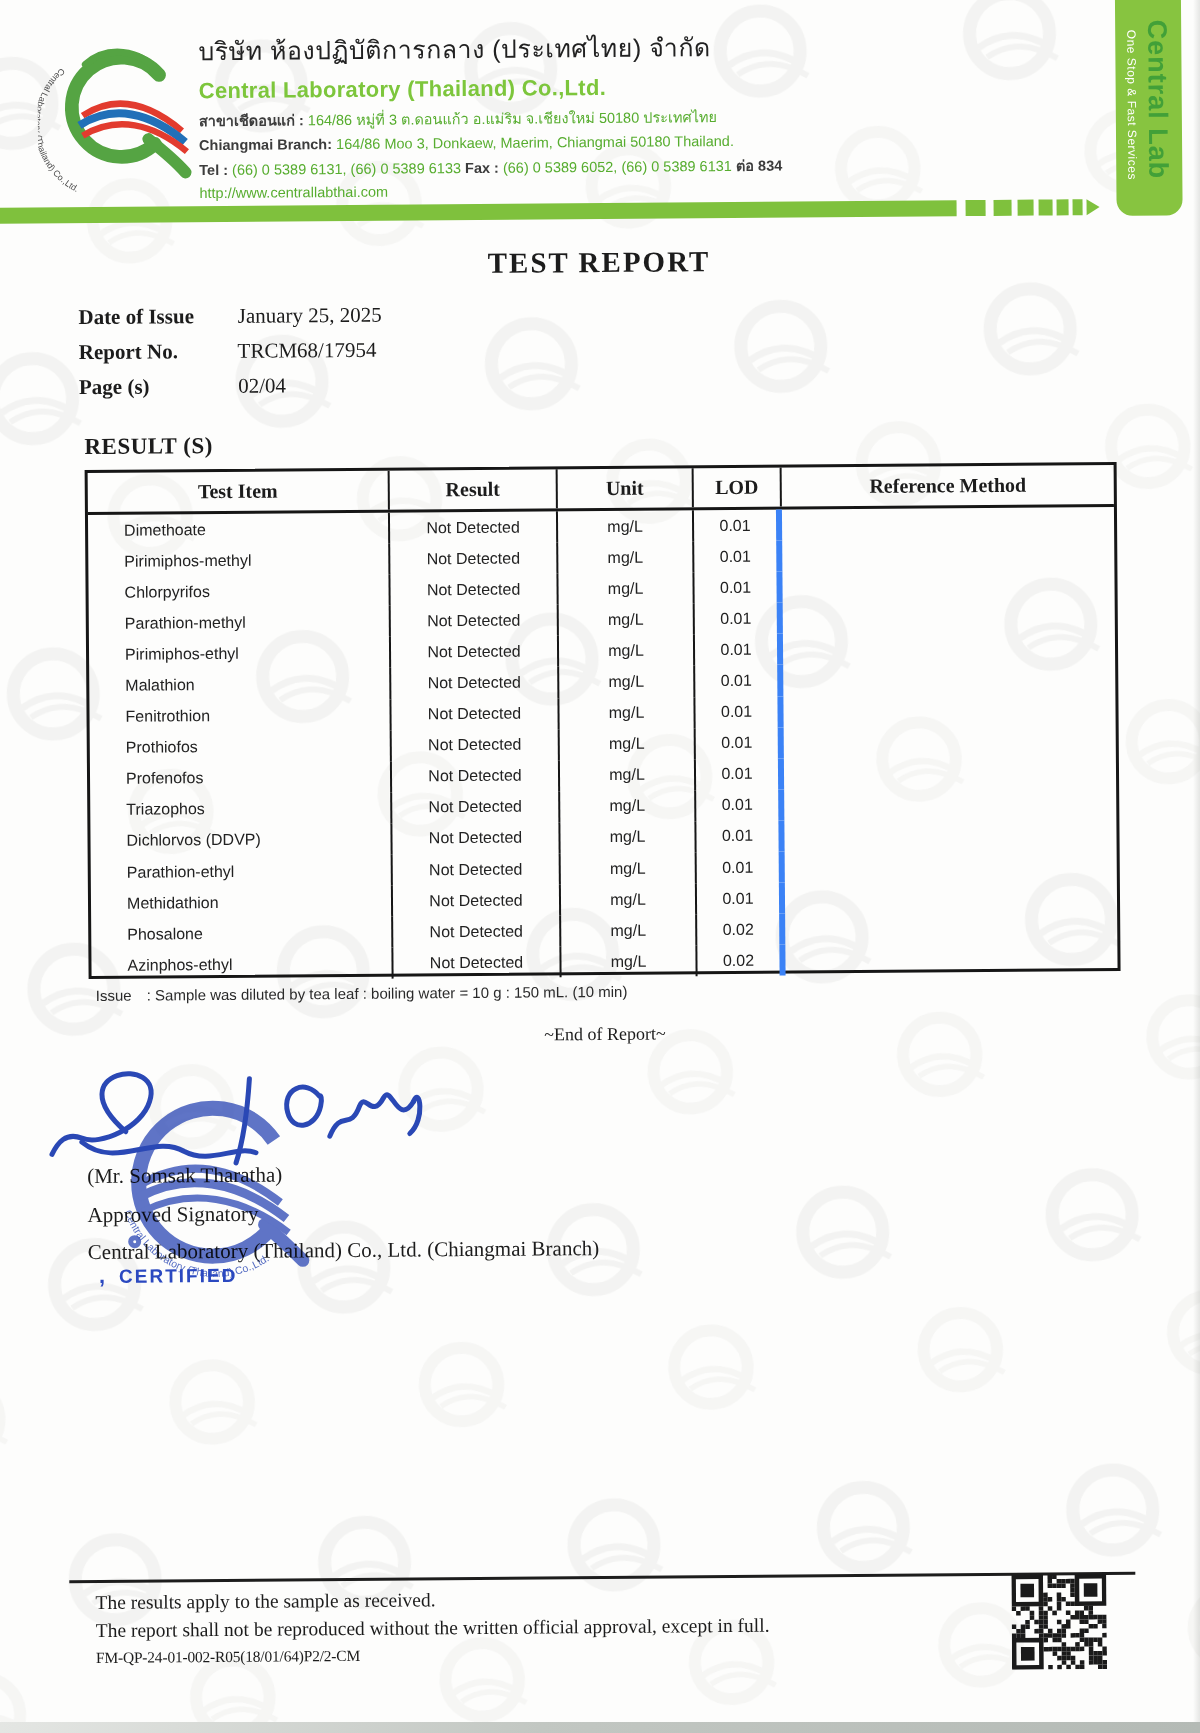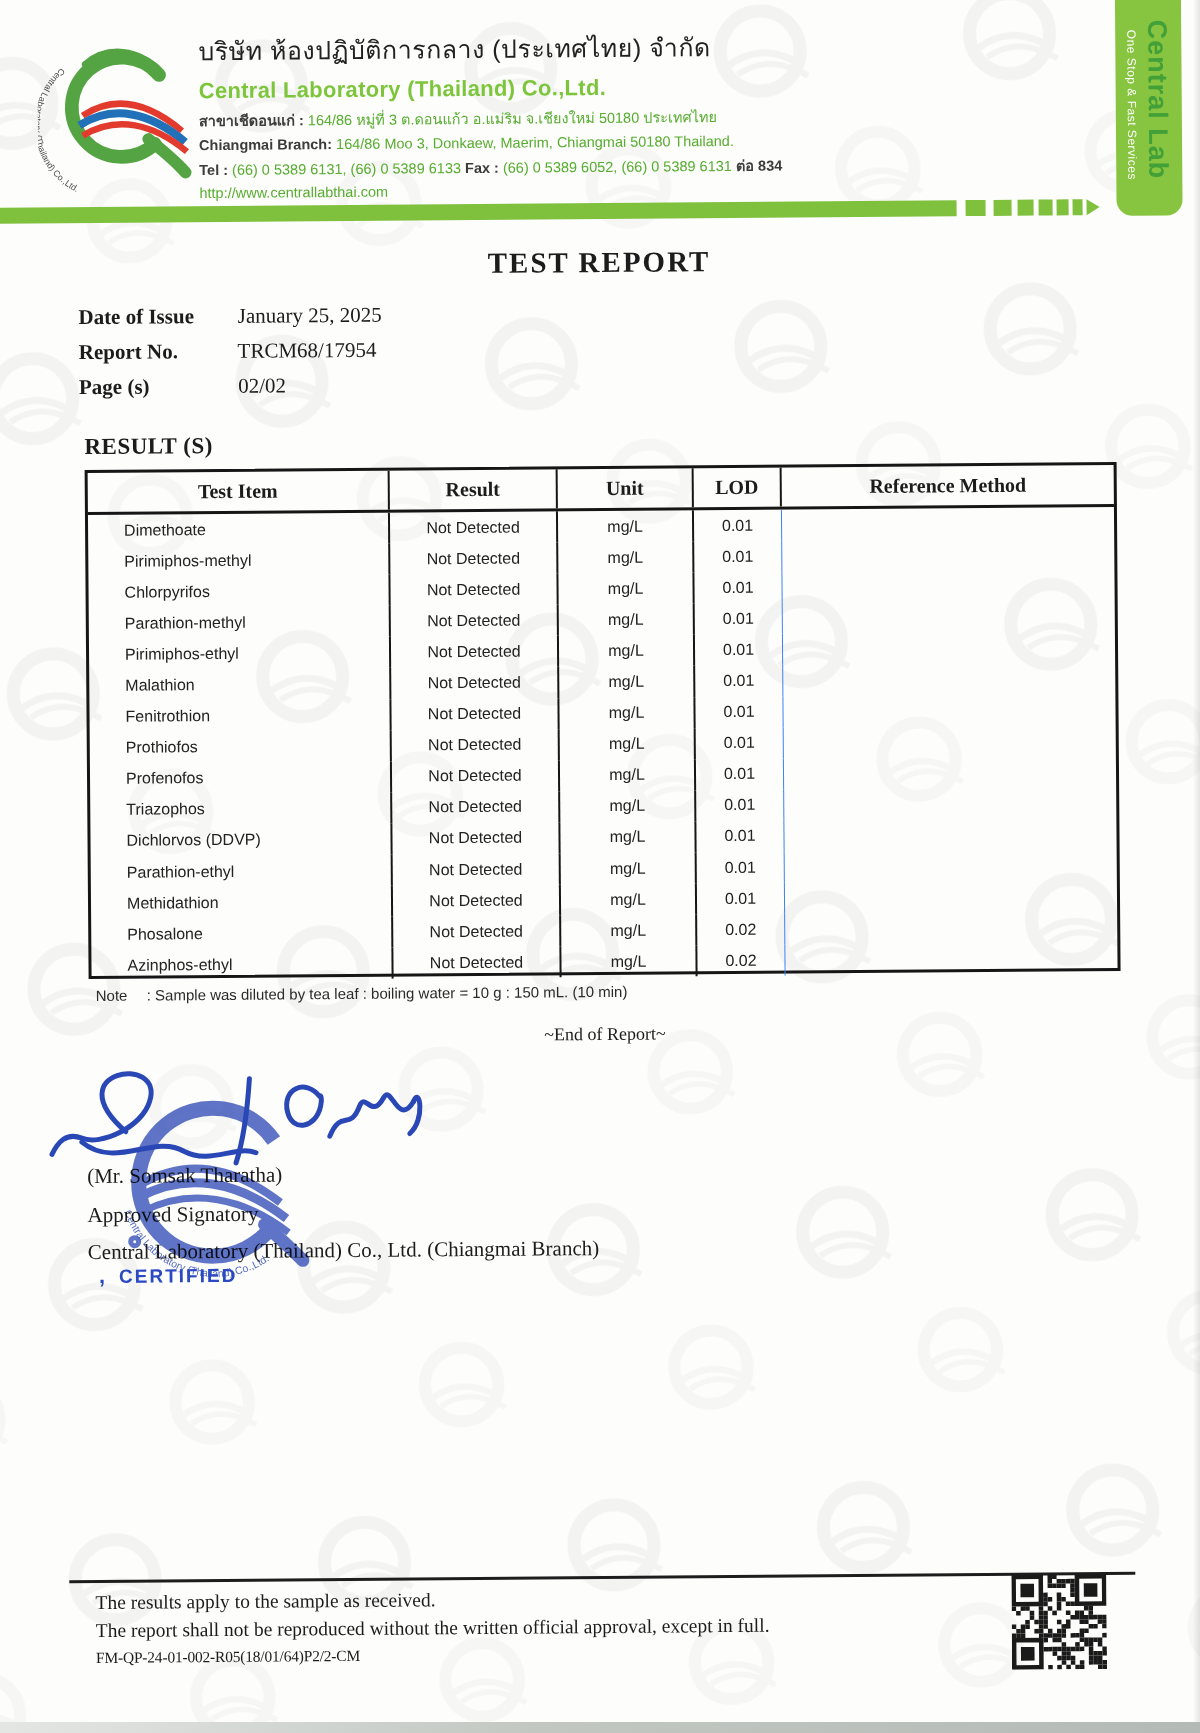--- a/index.html
+++ b/index.html
@@ -45,21 +45,21 @@
          font-size:20px;font-weight:bold;}
   .thead .th{display:flex;align-items:center;justify-content:center;box-sizing:border-box;}
   .tbody{display:flex;height:461px;}
   .rows-left{width:694px;display:flex;flex-direction:column;}
   .trow{display:flex;height:31.1px;flex:0 0 auto;}
   .td{box-sizing:border-box;display:flex;align-items:center;justify-content:center;
       font-family:"Liberation Sans",sans-serif;font-size:16px;color:#222;}
   .c1{width:302px;justify-content:flex-start;padding-left:36px;border-right:2px solid #161616;}
   .c2{width:168px;border-right:2px solid #161616;}
   .c3{width:136px;border-right:2px solid #161616;}
-  .c4{width:88px;border-right:1px solid #3b82f6;}
+  .c4{width:88px;border-right:6px solid #3b82f6;}
   .thead .h1{width:302px;border-right:2px solid #161616;}
   .thead .h2{width:168px;border-right:2px solid #161616;}
   .thead .h3{width:136px;border-right:2px solid #161616;}
   .thead .h4{width:88px;border-right:2px solid #161616;}
   .thead .h5,.ref-col{flex:1;}
 
   
   .note-label{position:absolute;left:95px;top:983px;font-family:"Liberation Sans",sans-serif;font-size:15px;color:#2a2a2a;}
   .note-text{position:absolute;left:146px;top:983px;font-family:"Liberation Sans",sans-serif;font-size:15px;color:#2a2a2a;}
   .end-report{position:absolute;left:88px;top:1024px;width:1032px;text-align:center;font-size:18px;}
@@ -169,21 +169,21 @@
       <div class="meta-row">
         <span class="meta-label">Date of Issue</span>
         <span class="meta-value">January 25, 2025</span>
       </div>
       <div class="meta-row">
         <span class="meta-label">Report No.</span>
         <span class="meta-value">TRCM68/17954</span>
       </div>
       <div class="meta-row">
         <span class="meta-label">Page (s)</span>
-        <span class="meta-value">02/02</span>
+        <span class="meta-value">02/04</span>
       </div>
     </div>
 
     <div class="section-title">RESULT (S)</div>
 
     <div class="rtable">
       <div class="thead">
         <div class="th h1">Test Item</div>
         <div class="th h2">Result</div>
         <div class="th h3">Unit</div>
@@ -281,21 +281,21 @@
             <div class="td c1">Azinphos-ethyl</div>
             <div class="td c2">Not Detected</div>
             <div class="td c3">mg/L</div>
             <div class="td c4">0.02</div>
           </div>
           </div>
         <div class="ref-col"></div>
       </div>
     </div>
 
-    <span class="note-label">Note</span>
+    <span class="note-label">Issue</span>
     <span class="note-text">: Sample was diluted by tea leaf : boiling water = 10 g : 150 mL. (10 min)</span>
     <div class="end-report">~End of Report~</div>
 
     <div class="sig-name">(Mr. Somsak  Tharatha)</div>
     <div class="sig-role">Approved Signatory</div>
     <div class="sig-company">Central Laboratory (Thailand) Co., Ltd. (Chiangmai Branch)</div>
     <div class="certified">
       <span class="mark">,</span><span>CERTIFIED</span>
     </div>
 

